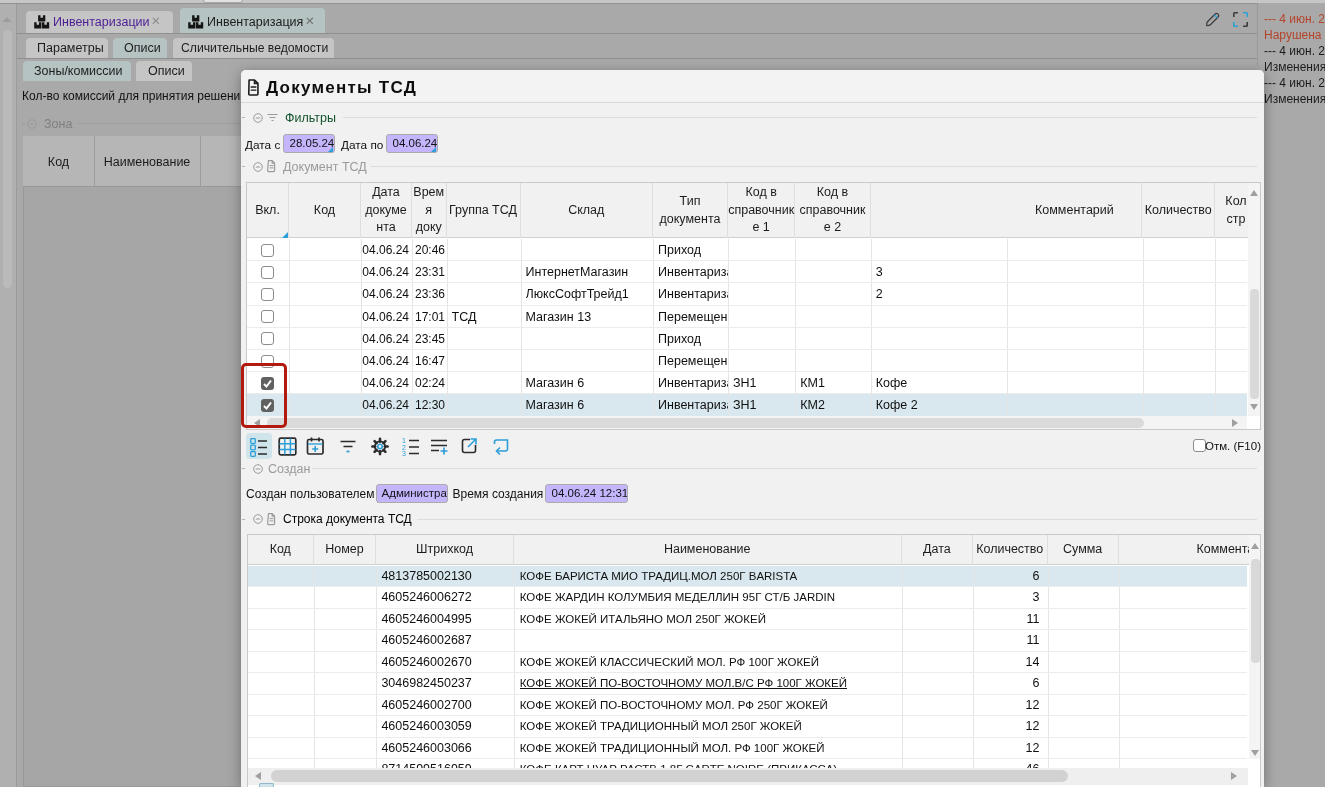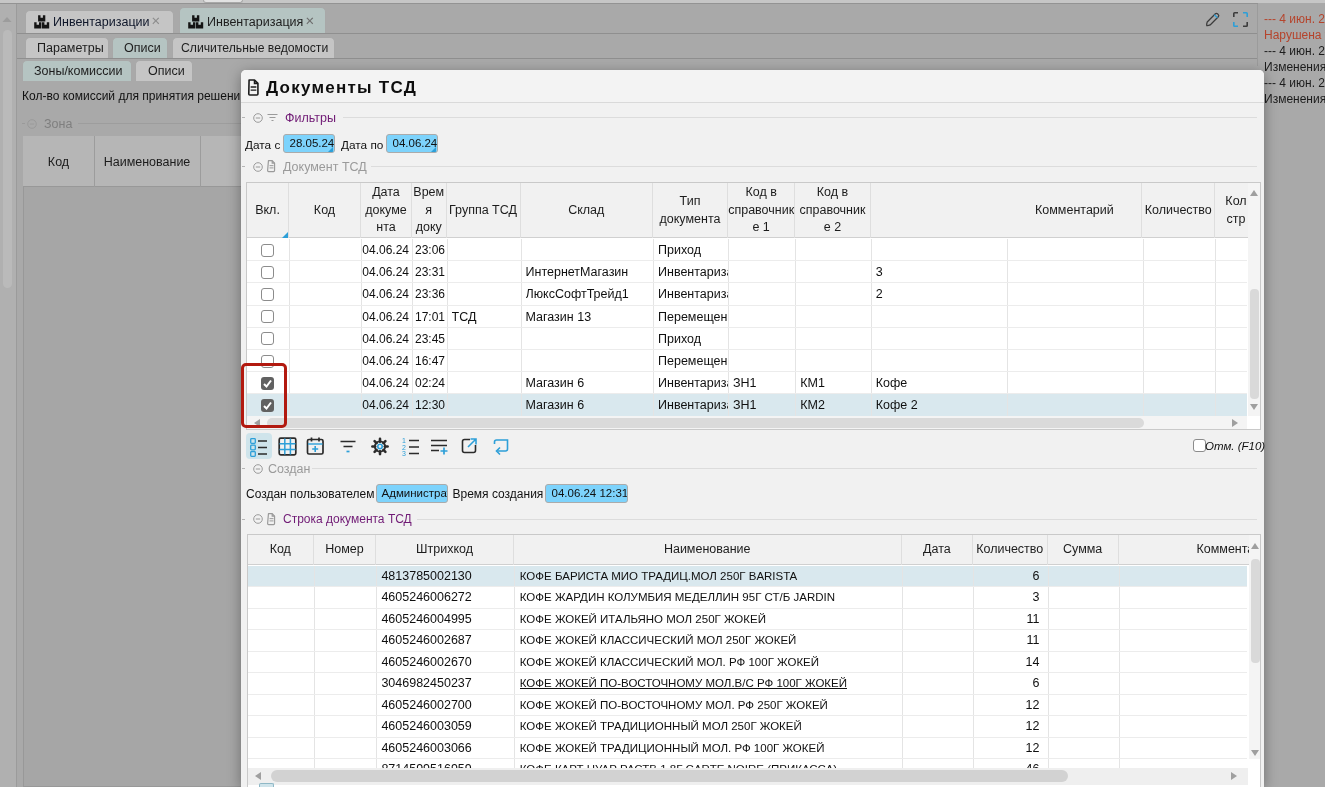--- a/index.html
+++ b/index.html
@@ -1,16 +1,16 @@
 <!DOCTYPE html>
 <html><head><meta charset="utf-8"><style>
 *{margin:0;padding:0;box-sizing:border-box}
 body{font-family:"Liberation Sans",sans-serif;}
 .tab{position:absolute;border:1px solid #a8a8a8;border-bottom:none;border-radius:5px 5px 0 0;}
-.fld{position:absolute;background:#7dd3fc;border:1px solid #ababab;border-radius:3px;font-size:11.5px;color:#111;white-space:nowrap;overflow:hidden;}
+.fld{position:absolute;background:#c4b5fd;border:1px solid #ababab;border-radius:3px;font-size:11.5px;color:#111;white-space:nowrap;overflow:hidden;}
 .hcell{position:absolute;font-size:12.5px;color:#1c1c1c;text-align:center;line-height:17.5px;display:flex;align-items:center;justify-content:center;border-right:1px solid #dedede;}
 .cell{position:absolute;font-size:12.5px;color:#101010;white-space:nowrap;overflow:hidden;}
 </style></head><body>
 <div style="position:relative;width:1325px;height:787px;overflow:hidden;background:#a9a9a9;font-family:'Liberation Sans',sans-serif;">
 <div style="position:absolute;left:0;top:0;width:1325px;height:3px;background:#c6c6c6;"></div>
 <div style="position:absolute;left:0;top:3px;width:1325px;height:1px;background:#939393;"></div>
 <div style="position:absolute;left:203px;top:0;width:40px;height:3px;background:#e2e2e2;border:1px solid #a8a8a8;border-radius:0 0 3px 3px;border-top:none;"></div>
 <div style="position:absolute;left:0;top:4px;width:16px;height:783px;background:#b0b0b0;"></div>
 <div style="position:absolute;left:16px;top:4px;width:1px;height:783px;background:#9b9b9b;"></div>
 <svg style="position:absolute;left:2px;top:16px;" width="10" height="7" viewBox="0 0 10 7">
@@ -19,21 +19,21 @@
 <div style="position:absolute;left:2.5px;top:30px;width:9.5px;height:258px;background:#bababa;border-radius:5px;"></div>
 <div style="position:absolute;left:17px;top:33px;width:1240px;height:1px;background:#8f8f8f;"></div>
 <div style="position:absolute;left:17px;top:57.5px;width:1240px;height:1px;background:#8f8f8f;"></div>
 <div class="tab" style="left:25px;top:9.5px;width:149px;height:23.5px;background:#c5c5c5;"></div>
 <div class="tab" style="left:178.5px;top:7px;width:147.5px;height:26px;background:#b5c4c2;"></div>
 <svg style="position:absolute;left:34px;top:14.5px;" width="16" height="14" viewBox="0 0 16 14">
       <path d="M4.1 6.5 V0.3 h2.40 v2.4 h2.4 v-2.4 h2.40 v6.2 z" fill="#141414"></path>
       <path d="M0.2 13.5 V7.3 h2.40 v2.4 h2.4 v-2.4 h2.40 v6.2 z" fill="#141414"></path>
       <path d="M8.0 13.5 V7.3 h2.40 v2.4 h2.4 v-2.4 h2.40 v6.2 z" fill="#141414"></path>
     </svg>
-<div style="position:absolute;left:53px;top:14.5px;font-size:12.5px;color:#0f172a;white-space:nowrap;">Инвентаризации</div>
+<div style="position:absolute;left:53px;top:14.5px;font-size:12.5px;color:#4c1d95;white-space:nowrap;">Инвентаризации</div>
 <div style="position:absolute;left:151px;top:13.5px;font-size:11.5px;color:#8d8d8d;">✕</div>
 <svg style="position:absolute;left:188px;top:14.5px;" width="16" height="14" viewBox="0 0 16 14">
       <path d="M4.1 6.5 V0.3 h2.40 v2.4 h2.4 v-2.4 h2.40 v6.2 z" fill="#141414"></path>
       <path d="M0.2 13.5 V7.3 h2.40 v2.4 h2.4 v-2.4 h2.40 v6.2 z" fill="#141414"></path>
       <path d="M8.0 13.5 V7.3 h2.40 v2.4 h2.4 v-2.4 h2.40 v6.2 z" fill="#141414"></path>
     </svg>
 <div style="position:absolute;left:207px;top:14.5px;font-size:12.5px;color:#1d1d1d;white-space:nowrap;">Инвентаризация</div>
 <div style="position:absolute;left:305px;top:13.5px;font-size:11.5px;color:#6d6d6d;">✕</div>
 <div class="tab" style="left:25px;top:36.5px;width:84px;height:21px;background:#c5c5c5;"></div>
 <div class="tab" style="left:112px;top:36.5px;width:56px;height:21px;background:#b5c4c2;"></div>
@@ -87,21 +87,21 @@
     </svg>
 <div style="position:absolute;left:266px;top:78px;font-size:17px;font-weight:bold;letter-spacing:1.25px;color:#0d0d0d;white-space:nowrap;">Документы ТСД</div>
 <div style="position:absolute;left:242px;top:117px;width:3px;height:1px;background:#b5b5b5;"></div>
 <svg style="position:absolute;left:252.5px;top:112.5px;" width="10" height="10" viewBox="0 0 10 10">
       <circle cx="5" cy="5" r="4.3" fill="none" stroke="#9a9a9a" stroke-width="1"></circle>
       <path d="M2.8 5 h4.4" stroke="#9a9a9a" stroke-width="1"></path>
     </svg>
 <svg style="position:absolute;left:267px;top:113px;" width="11" height="9" viewBox="0 0 11 9">
       <path d="M0.5 1.5 h10 M2.5 4.5 h6 M4.5 7.5 h2" stroke="#9a9a9a" stroke-width="1.2"></path>
     </svg>
-<div style="position:absolute;left:285px;top:111px;font-size:12.5px;color:#701a75;">Фильтры</div>
+<div style="position:absolute;left:285px;top:111px;font-size:12.5px;color:#14532d;">Фильтры</div>
 <div style="position:absolute;left:343px;top:117px;width:914px;height:1px;background:#dcdcdc;"></div>
 <div style="position:absolute;left:245px;top:137.5px;font-size:11.8px;color:#111;">Дата с</div>
 <div class="fld" style="left:282.5px;top:133.5px;width:52px;height:19.5px;line-height:17.5px;padding-left:6px;">28.05.24<svg width="52" height="19" viewBox="0 0 52 19" style="position:absolute;right:0;top:0">
         <path d="M51 18.5 v-6.5 l-6.5 6.5 z" fill="#2d9fd8"></path>
       </svg></div>
 <div style="position:absolute;left:341px;top:137.5px;font-size:11.8px;color:#111;">Дата по</div>
 <div class="fld" style="left:385.5px;top:133.5px;width:52px;height:19.5px;line-height:17.5px;padding-left:6px;">04.06.24<svg width="52" height="19" viewBox="0 0 52 19" style="position:absolute;right:0;top:0">
         <path d="M51 18.5 v-6.5 l-6.5 6.5 z" fill="#2d9fd8"></path>
       </svg></div>
 <div style="position:absolute;left:242px;top:166px;width:3px;height:1px;background:#b5b5b5;"></div>
@@ -141,21 +141,21 @@
 <div style="position:absolute;left:273.5px;top:56.0px;width:1px;height:21.2px;background:#e4e4e4;"></div>
 <div style="position:absolute;left:406px;top:56.0px;width:1px;height:21.2px;background:#e4e4e4;"></div>
 <div style="position:absolute;left:481px;top:56.0px;width:1px;height:21.2px;background:#e4e4e4;"></div>
 <div style="position:absolute;left:548.3px;top:56.0px;width:1px;height:21.2px;background:#e4e4e4;"></div>
 <div style="position:absolute;left:623.7px;top:56.0px;width:1px;height:21.2px;background:#e4e4e4;"></div>
 <div style="position:absolute;left:760.3px;top:56.0px;width:1px;height:21.2px;background:#e4e4e4;"></div>
 <div style="position:absolute;left:895.5px;top:56.0px;width:1px;height:21.2px;background:#e4e4e4;"></div>
 <div style="position:absolute;left:968px;top:56.0px;width:1px;height:21.2px;background:#e4e4e4;"></div>
 <div style="position:absolute;left:14px;top:60.5px;width:13px;height:13px;background:#fff;border:1px solid #8c8c8c;border-radius:3px;"></div>
 <div class="cell" style="left:114px;top:56.0px;width:48px;height:22.2px;line-height:22.2px;text-align:right;font-size:12px;">04.06.24</div>
-<div class="cell" style="left:168px;top:56.0px;width:31.5px;height:22.2px;line-height:22.2px;font-size:12px;">23:06</div>
+<div class="cell" style="left:168px;top:56.0px;width:31.5px;height:22.2px;line-height:22.2px;font-size:12px;">20:46</div>
 <div class="cell" style="left:411px;top:56.0px;width:70px;height:22.2px;line-height:22.2px;font-size:12.5px;">Приход</div>
 <div style="position:absolute;left:0;top:99.4px;width:1000px;height:1px;background:#ececec;"></div>
 <div style="position:absolute;left:42px;top:78.2px;width:1px;height:21.2px;background:#e4e4e4;"></div>
 <div style="position:absolute;left:114px;top:78.2px;width:1px;height:21.2px;background:#e4e4e4;"></div>
 <div style="position:absolute;left:165px;top:78.2px;width:1px;height:21.2px;background:#e4e4e4;"></div>
 <div style="position:absolute;left:199.5px;top:78.2px;width:1px;height:21.2px;background:#e4e4e4;"></div>
 <div style="position:absolute;left:273.5px;top:78.2px;width:1px;height:21.2px;background:#e4e4e4;"></div>
 <div style="position:absolute;left:406px;top:78.2px;width:1px;height:21.2px;background:#e4e4e4;"></div>
 <div style="position:absolute;left:481px;top:78.2px;width:1px;height:21.2px;background:#e4e4e4;"></div>
 <div style="position:absolute;left:548.3px;top:78.2px;width:1px;height:21.2px;background:#e4e4e4;"></div>
@@ -353,21 +353,21 @@
     </svg>
 <svg style="position:absolute;left:458px;top:435px;" width="22" height="22" viewBox="0 0 22 22">
       <path d="M12 4.5 H6.5 A2 2 0 0 0 4.5 6.5 v9 A2 2 0 0 0 6.5 17.5 h9 A2 2 0 0 0 17.5 15.5 V10" fill="none" stroke="#2b2b2b" stroke-width="1.6"></path>
       <path d="M10 12 L18 4 M12.5 4 H18 V9.5" fill="none" stroke="#2d9fd8" stroke-width="1.6"></path>
     </svg>
 <svg style="position:absolute;left:490px;top:435px;" width="22" height="22" viewBox="0 0 22 22">
       <path d="M4.5 9 V7 A2 2 0 0 1 6.5 5 H17.5 V14 A2 2 0 0 1 15.5 16 H7.5" fill="none" stroke="#2d9fd8" stroke-width="1.6"></path>
       <path d="M10 12.5 L6.5 16 L10 19.5" fill="none" stroke="#2d9fd8" stroke-width="1.6"></path>
     </svg>
 <div style="position:absolute;left:1192.5px;top:439px;width:13px;height:13px;background:#fff;border:1px solid #8c8c8c;border-radius:3px;"></div>
-<div style="position:absolute;left:1205px;top:439.5px;font-size:11.5px;color:#111;white-space:nowrap;font-style:italic;">Отм. (F10)</div>
+<div style="position:absolute;left:1205px;top:439.5px;font-size:11.5px;color:#111;white-space:nowrap;">Отм. (F10)</div>
 <div style="position:absolute;left:242px;top:468px;width:3px;height:1px;background:#b5b5b5;"></div>
 <svg style="position:absolute;left:252.5px;top:463.5px;" width="10" height="10" viewBox="0 0 10 10">
       <circle cx="5" cy="5" r="4.3" fill="none" stroke="#9a9a9a" stroke-width="1"></circle>
       <path d="M2.8 5 h4.4" stroke="#9a9a9a" stroke-width="1"></path>
     </svg>
 <div style="position:absolute;left:268px;top:462px;font-size:12.5px;color:#9a9a9a;">Создан</div>
 <div style="position:absolute;left:312px;top:468px;width:945px;height:1px;background:#dcdcdc;"></div>
 <div style="position:absolute;left:246px;top:487px;font-size:12px;color:#111;white-space:nowrap;">Создан пользователем</div>
 <div class="fld" style="left:375.5px;top:483.5px;width:72px;height:19.5px;line-height:17.5px;padding-left:5px;">Администратор</div>
 <div style="position:absolute;left:452.5px;top:487px;font-size:12px;color:#111;white-space:nowrap;">Время создания</div>
@@ -375,21 +375,21 @@
 <div style="position:absolute;left:242px;top:518.5px;width:3px;height:1px;background:#b5b5b5;"></div>
 <svg style="position:absolute;left:252.5px;top:514px;" width="10" height="10" viewBox="0 0 10 10">
       <circle cx="5" cy="5" r="4.3" fill="none" stroke="#9a9a9a" stroke-width="1"></circle>
       <path d="M2.8 5 h4.4" stroke="#9a9a9a" stroke-width="1"></path>
     </svg>
 <svg style="position:absolute;left:267px;top:512.5px;" width="11" height="14" viewBox="0 0 11 14">
       <path d="M1.44 0.72 h3.78 l2.34 2.4000000000000004 v7.4399999999999995 a1 1 0 0 1 -1 1 h-4.95 a1 1 0 0 1 -1-1 z" fill="none" stroke="#9a9a9a" stroke-width="1.2" stroke-linejoin="round"></path>
       <path d="M5.22 0.72 v2.4000000000000004 h2.34" fill="none" stroke="#9a9a9a" stroke-width="1.2"></path>
       <path d="M2.5200000000000005 5.64 h3.96 M2.5200000000000005 7.92 h3.96" stroke="#9a9a9a" stroke-width="1.0"></path>
     </svg>
-<div style="position:absolute;left:283px;top:512px;font-size:12px;color:#701a75;">Строка документа ТСД</div>
+<div style="position:absolute;left:283px;top:512px;font-size:12px;color:#000000;">Строка документа ТСД</div>
 <div style="position:absolute;left:417px;top:518.5px;width:840px;height:1px;background:#dcdcdc;"></div>
 <div style="position:absolute;left:247px;top:534px;width:1014px;height:253px;background:#fff;border:1px solid #c9c9c9;border-bottom:none;overflow:hidden;">
 <div style="position:absolute;left:0;top:0;width:1012px;height:29.5px;background:#f1f1f1;border-bottom:1px solid #d0d0d0;"></div>
 <div class="hcell" style="left:0px;top:0;width:65.6px;height:29.5px;">Код</div>
 <div class="hcell" style="left:65.6px;top:0;width:62.80000000000001px;height:29.5px;text-align:center;">Номер</div>
 <div class="hcell" style="left:128.4px;top:0;width:137.4px;height:29.5px;">Штрихкод</div>
 <div class="hcell" style="left:265.8px;top:0;width:387.90000000000003px;height:29.5px;">Наименование</div>
 <div class="hcell" style="left:653.7px;top:0;width:71.29999999999995px;height:29.5px;">Дата</div>
 <div class="hcell" style="left:725px;top:0;width:74.5px;height:29.5px;">Количество</div>
 <div class="hcell" style="left:799.5px;top:0;width:71.29999999999995px;height:29.5px;">Сумма</div>
@@ -431,21 +431,20 @@
 <div class="cell" style="left:725px;top:73.5px;width:66.5px;height:21.5px;line-height:21.5px;text-align:right;">11</div>
 <div style="position:absolute;left:0;top:115.5px;width:999px;height:1px;background:#ececec;"></div>
 <div style="position:absolute;left:65.6px;top:95.0px;width:1px;height:20.5px;background:#e4e4e4;"></div>
 <div style="position:absolute;left:128.4px;top:95.0px;width:1px;height:20.5px;background:#e4e4e4;"></div>
 <div style="position:absolute;left:265.8px;top:95.0px;width:1px;height:20.5px;background:#e4e4e4;"></div>
 <div style="position:absolute;left:653.7px;top:95.0px;width:1px;height:20.5px;background:#e4e4e4;"></div>
 <div style="position:absolute;left:725px;top:95.0px;width:1px;height:20.5px;background:#e4e4e4;"></div>
 <div style="position:absolute;left:799.5px;top:95.0px;width:1px;height:20.5px;background:#e4e4e4;"></div>
 <div style="position:absolute;left:870.8px;top:95.0px;width:1px;height:20.5px;background:#e4e4e4;"></div>
 <div class="cell" style="left:133.4px;top:95.0px;width:132.4px;height:21.5px;line-height:21.5px;">4605246002687</div>
-<div class="cell" style="left:271.8px;top:95.0px;width:381.90000000000003px;height:21.5px;line-height:21.5px;font-size:11.5px;">КОФЕ ЖОКЕЙ КЛАССИЧЕСКИЙ МОЛ 250Г ЖОКЕЙ</div>
 <div class="cell" style="left:725px;top:95.0px;width:66.5px;height:21.5px;line-height:21.5px;text-align:right;">11</div>
 <div style="position:absolute;left:0;top:137.0px;width:999px;height:1px;background:#ececec;"></div>
 <div style="position:absolute;left:65.6px;top:116.5px;width:1px;height:20.5px;background:#e4e4e4;"></div>
 <div style="position:absolute;left:128.4px;top:116.5px;width:1px;height:20.5px;background:#e4e4e4;"></div>
 <div style="position:absolute;left:265.8px;top:116.5px;width:1px;height:20.5px;background:#e4e4e4;"></div>
 <div style="position:absolute;left:653.7px;top:116.5px;width:1px;height:20.5px;background:#e4e4e4;"></div>
 <div style="position:absolute;left:725px;top:116.5px;width:1px;height:20.5px;background:#e4e4e4;"></div>
 <div style="position:absolute;left:799.5px;top:116.5px;width:1px;height:20.5px;background:#e4e4e4;"></div>
 <div style="position:absolute;left:870.8px;top:116.5px;width:1px;height:20.5px;background:#e4e4e4;"></div>
 <div class="cell" style="left:133.4px;top:116.5px;width:132.4px;height:21.5px;line-height:21.5px;">4605246002670</div>

